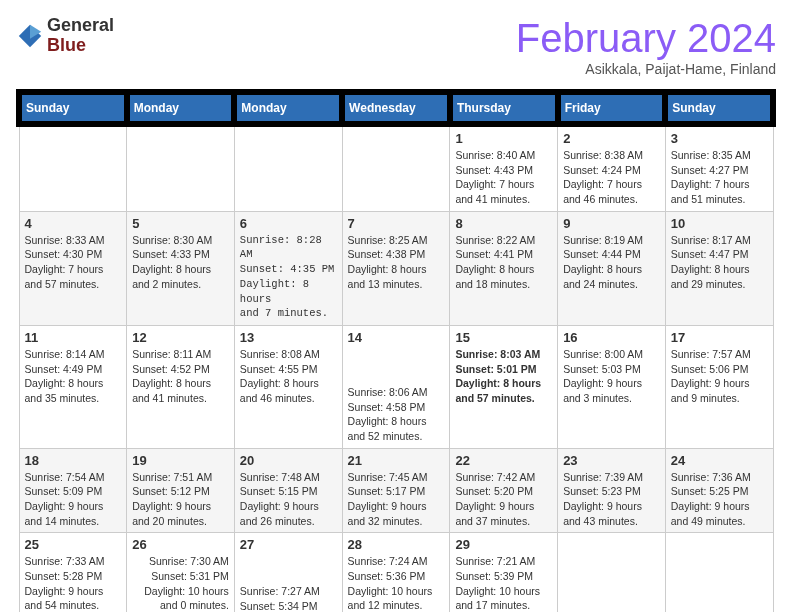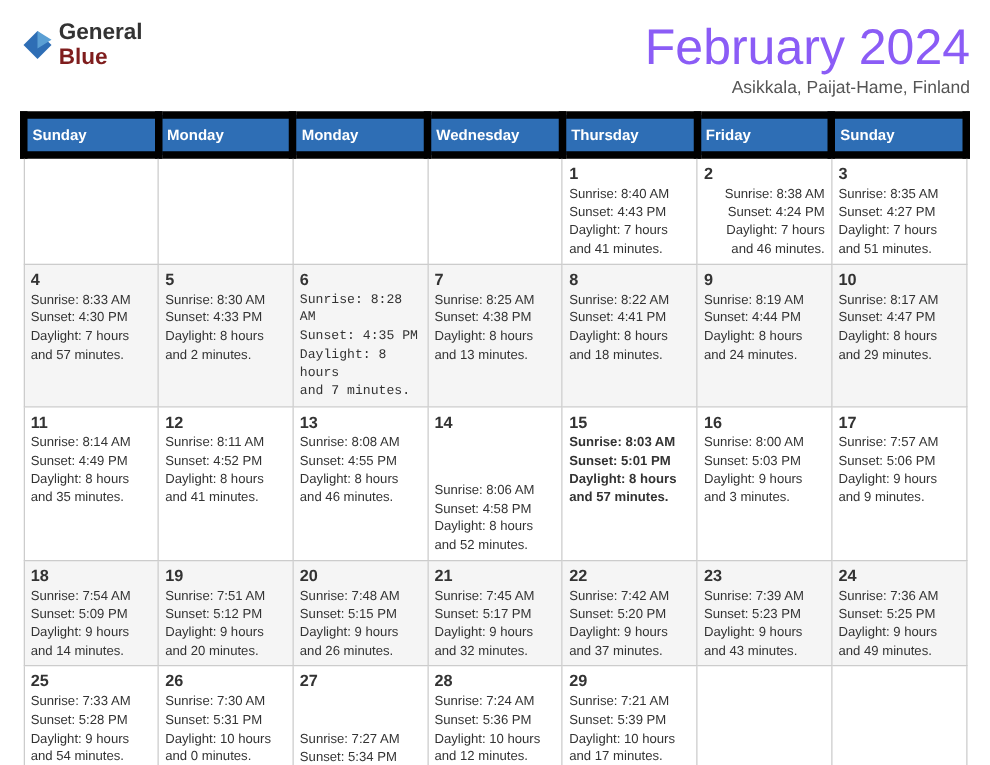--- a/index.html
+++ b/index.html
@@ -133,21 +133,21 @@
         <td class="empty-cell"></td>
         <td>
           <span class="day-num">1</span>
           <div class="day-info" style="white-space: pre-line;">Sunrise: 8:40 AM
 Sunset: 4:43 PM
 Daylight: 7 hours
 and 41 minutes.</div>
         </td>
         <td>
           <span class="day-num">2</span>
-          <div class="day-info" style="white-space: pre-line; text-align: right;">Sunrise: 8:38 AM
+          <div class="day-info" style="white-space: pre-line;">Sunrise: 8:38 AM
 Sunset: 4:24 PM
 Daylight: 7 hours
 and 46 minutes.</div>
         </td>
         <td>
           <span class="day-num">3</span>
           <div class="day-info" style="white-space: pre-line;">Sunrise: 8:35 AM
 Sunset: 4:27 PM
 Daylight: 7 hours
 and 51 minutes.</div>
@@ -309,21 +309,21 @@
       <tr>
         <td>
           <span class="day-num">25</span>
           <div class="day-info" style="white-space: pre-line;">Sunrise: 7:33 AM
 Sunset: 5:28 PM
 Daylight: 9 hours
 and 54 minutes.</div>
         </td>
         <td>
           <span class="day-num">26</span>
-          <div class="day-info" style="white-space: pre-line;">Sunrise: 7:30 AM
+          <div class="day-info" style="white-space: pre-line; text-align: right;">Sunrise: 7:30 AM
 Sunset: 5:31 PM
 Daylight: 10 hours
 and 0 minutes.</div>
         </td>
         <td>
           <span class="day-num">27</span>
           <div class="day-info" style="white-space: pre-line; margin-top: 32px;">Sunrise: 7:27 AM
 Sunset: 5:34 PM
 Daylight: 10 hours
 and 6 minutes.</div>

